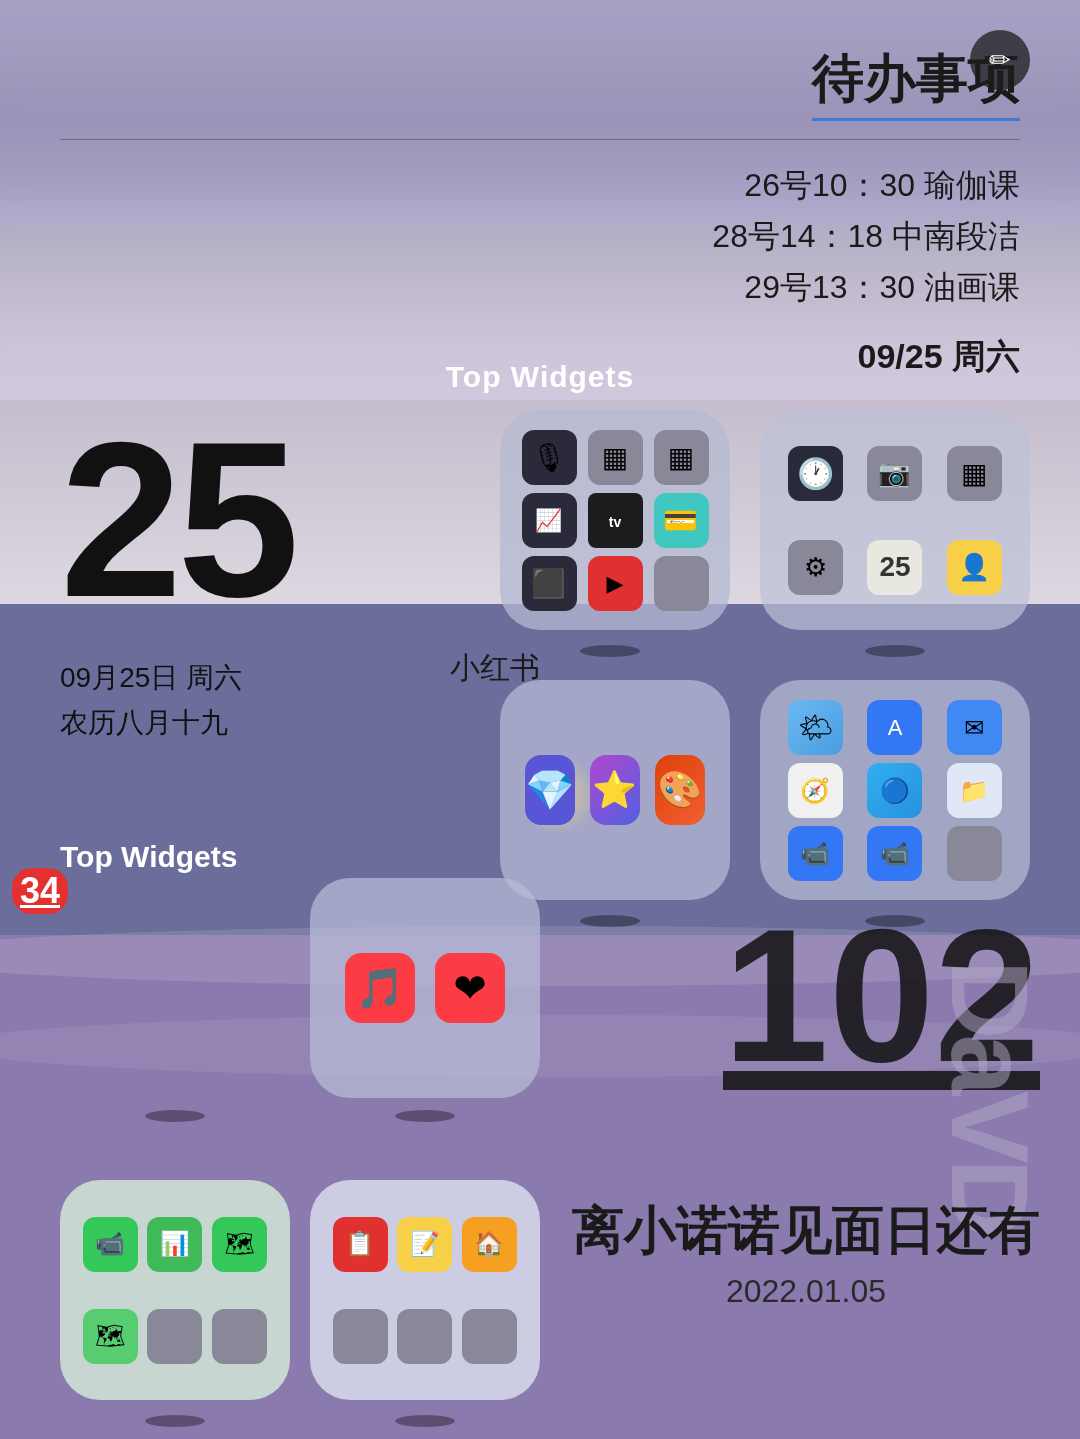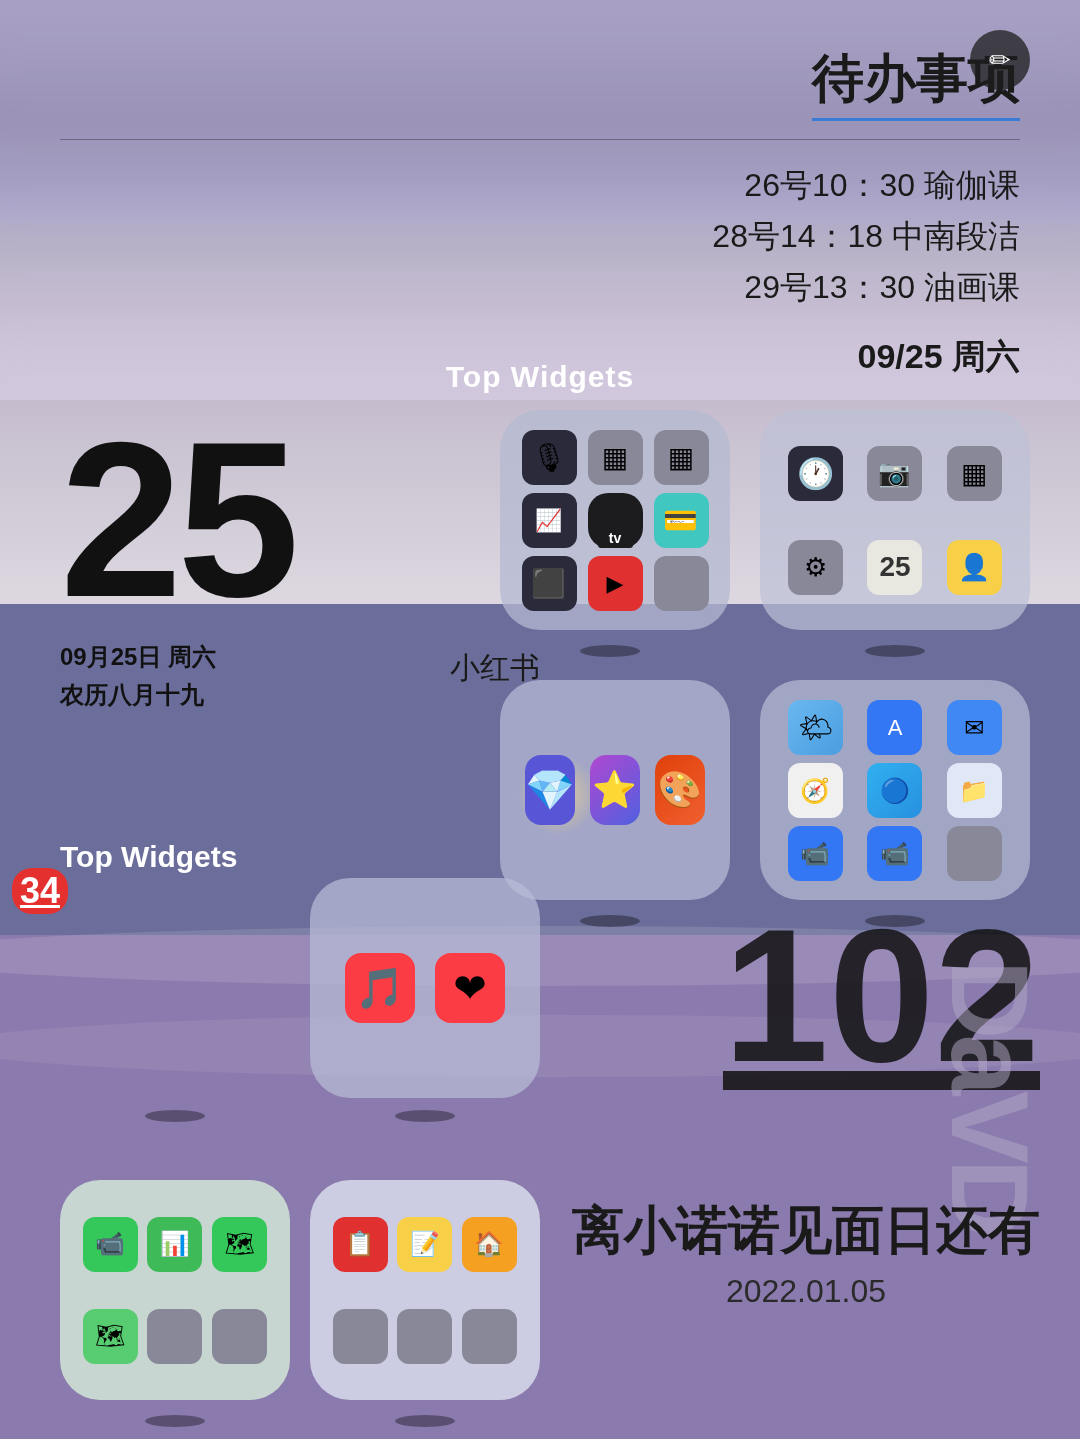--- a/index.html
+++ b/index.html
@@ -168,24 +168,24 @@
 
     .date-big-number {
       font-size: 220px;
       font-weight: 900;
       color: #111;
       line-height: 1;
       letter-spacing: -5px;
     }
 
     .date-detail {
-      font-size: 24px;
-      font-weight: 700;
+      font-size: 28px;
+      font-weight: 400;
       color: #111;
-      margin-top: 8px;
+      margin-top: 26px;
       line-height: 1.6;
     }
 
     
     .widget-grid-1 {
       position: absolute;
       top: 410px;
       left: 500px;
       width: 230px;
       height: 220px;
@@ -459,21 +459,21 @@
       <div>09月25日  周六</div>
       <div>农历八月十九</div>
     </div>
   </div>
 
   <div class="widget-grid-1">
     <div class="app-icon-sm icon-dark">🎙</div>
     <div class="app-icon-sm icon-gray">▦</div>
     <div class="app-icon-sm icon-gray">▦</div>
     <div class="app-icon-sm icon-dark" style="font-size:22px;">📈</div>
-    <div class="app-icon-sm" style="background:#1c1c1e; border-radius:20px;align-items:flex-end;">
+    <div class="app-icon-sm" style="background:#1c1c1e; border-radius:8px;">
       <svg width="35" height="22" viewBox="0 0 35 22">
           <rect width="35" height="22" fill="#1c1c1e" rx="3"></rect>
           <text x="17" y="17" text-anchor="middle" fill="white" font-size="14" font-weight="bold">tv</text>
         </svg>
     </div>
     <div class="app-icon-sm icon-teal">💳</div>
     <div class="app-icon-sm icon-dark">⬛</div>
     <div class="app-icon-sm icon-red" style="font-size:22px;">▶</div>
     <div class="app-icon-sm icon-gray"></div>
   </div>

